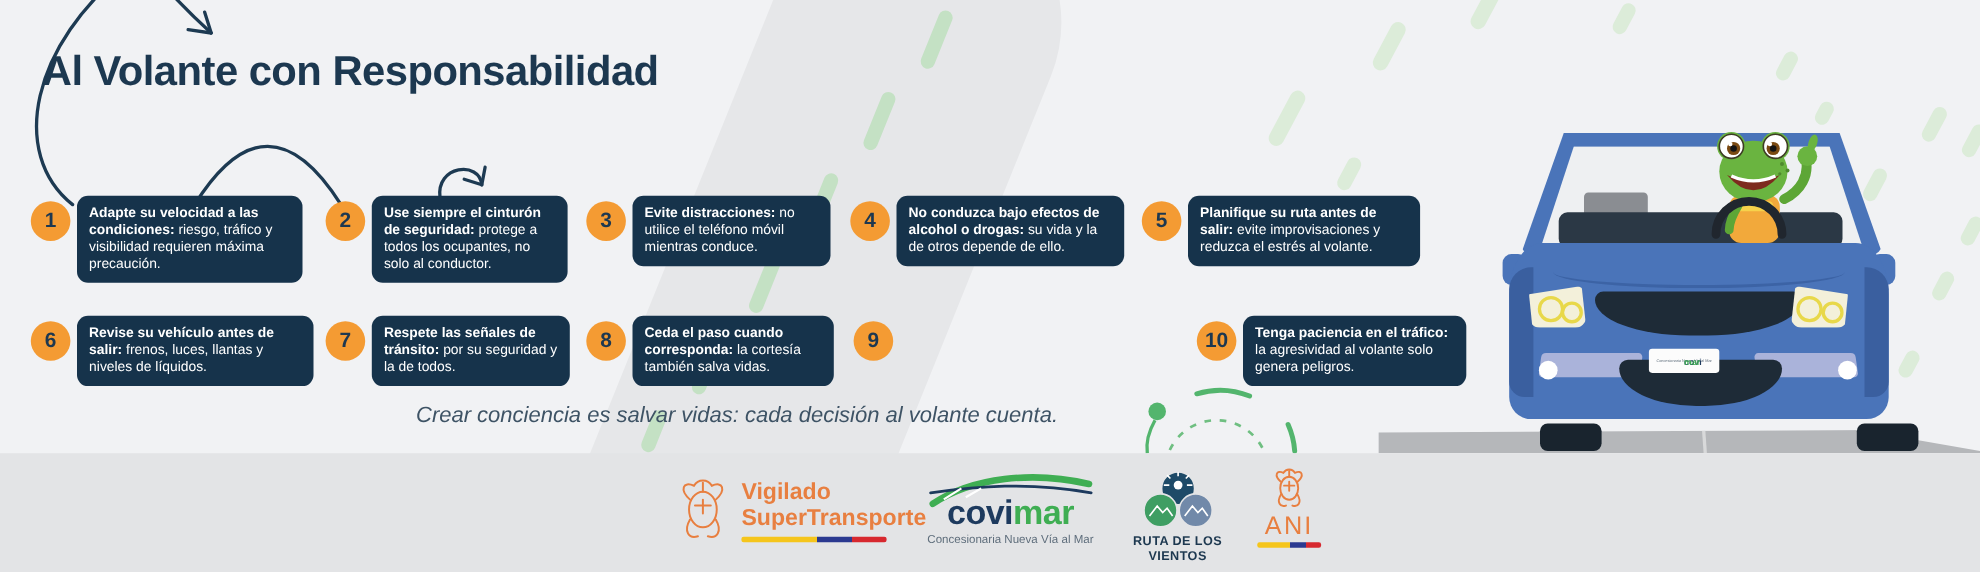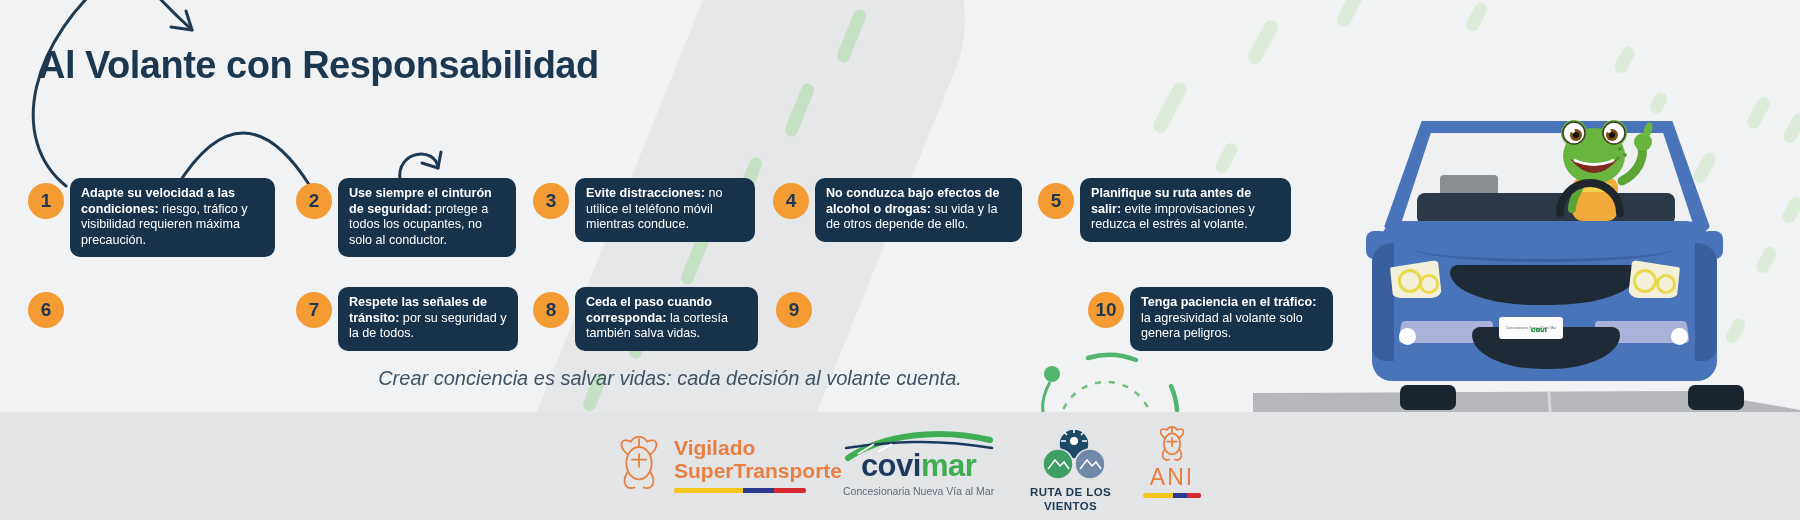--- a/index.html
+++ b/index.html
@@ -57,21 +57,21 @@
   .logo{position:absolute;display:flex;align-items:center;}
   .vigilado{left:612px;top:20px;}
   .vigilado .txt{margin-left:8px;color:var(--brandOrange,#e87f40);font-weight:700;font-size:21px;line-height:1.08;}
   .tricolor{height:5px;margin-top:5px;border-radius:2px;
     background:linear-gradient(to right,#f5c51c 0 52%,#2b3990 52% 76%,#d7282f 76% 100%);}
   .covimar{left:843px;top:14px;flex-direction:column;align-items:center;}
   .covimar .word{font-size:31px;font-weight:800;letter-spacing:-.5px;margin-top:-14px;}
   .covimar .word .covi{color:var(--coviNavy,#1d3a5e);}
   .covimar .word .mar{color:var(--coviGreen,#3fae53);}
   .covimar .sub{font-size:10.5px;color:#5f6e7c;margin-top:1px;}
-  .ruta{left:1030px;top:16px;flex-direction:column;align-items:flex-end;}
+  .ruta{left:1030px;top:16px;flex-direction:column;align-items:center;}
   .ruta .txt{font-size:11.5px;font-weight:800;color:#1d3850;text-align:center;line-height:1.25;letter-spacing:.4px;margin-top:3px;}
   .ani{left:1143px;top:12px;flex-direction:column;align-items:center;}
   .ani .txt{font-size:23px;font-weight:400;color:var(--brandOrange,#e87f40);letter-spacing:2px;line-height:1;text-align:right;}
   .ani .tricolor{width:58px;margin-top:4px;}
   
   .road{
     position:absolute;left:1253px;top:391px;width:547px;height:21px;background:#b5b7ba;z-index:6;
     clip-path:polygon(0 10%,80% 0,100% 90%,100% 100%,0 100%);
   }
   .road .edge{position:absolute;right:-6px;top:-1px;width:118px;height:3px;background:#e8b33a;transform:rotate(10deg);}
@@ -172,20 +172,21 @@
     <div class="tip-num">4</div>
     <div class="tip-box" style="width:185px"><b>No conduzca bajo efectos de alcohol o drogas:</b><span> su vida y la de otros depende de ello.</span></div>
   </div>
   <div class="tip" style="left:1038px;top:178px">
     <div class="tip-num">5</div>
     <div class="tip-box" style="width:189px"><b>Planifique su ruta antes de salir:</b><span> evite improvisaciones y reduzca el estrés al volante.</span></div>
   </div>
 
   <div class="tip" style="left:28px;top:287px">
     <div class="tip-num">6</div>
+    <div class="tip-box" style="width:193px"><b>Revise su vehículo antes de salir:</b><span> frenos, luces, llantas y niveles de líquidos.</span></div>
   </div>
   <div class="tip" style="left:296px;top:287px">
     <div class="tip-num">7</div>
     <div class="tip-box" style="width:158px"><b>Respete las señales de tránsito:</b><span> por su seguridad y la de todos.</span></div>
   </div>
   <div class="tip" style="left:533px;top:287px">
     <div class="tip-num">8</div>
     <div class="tip-box" style="width:161px"><b>Ceda el paso cuando corresponda:</b><span> la cortesía también salva vidas.</span></div>
   </div>
   <div class="tip" style="left:776px;top:287px">

